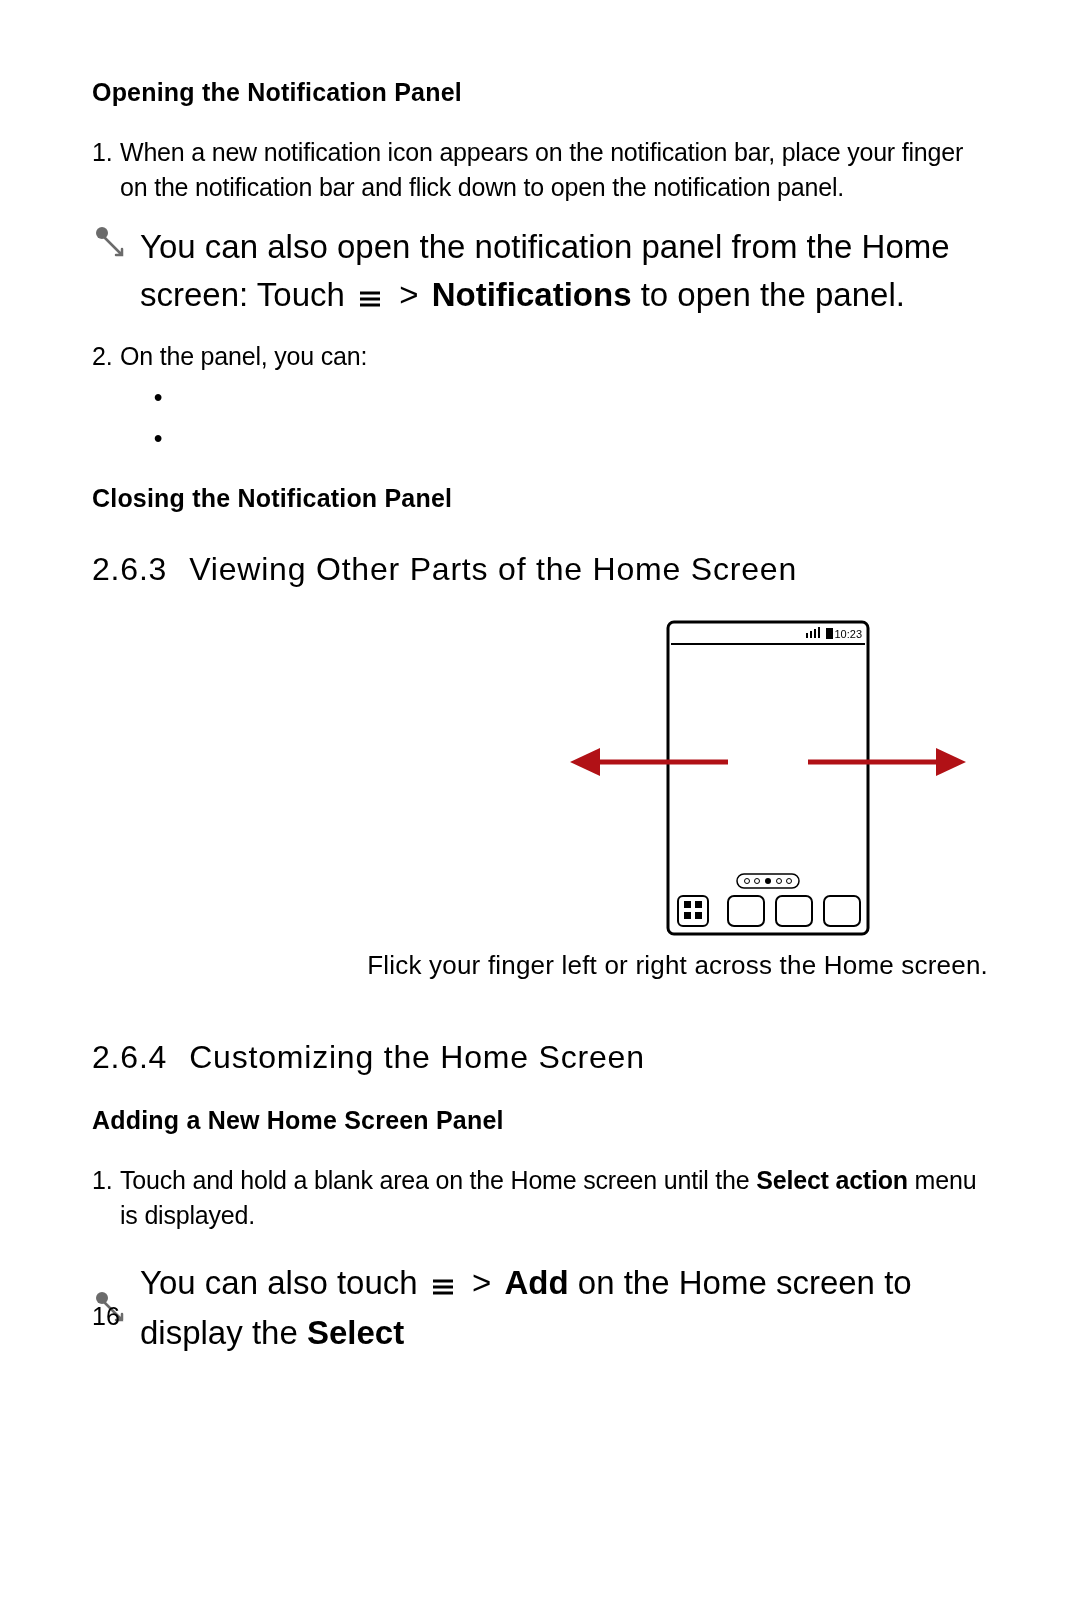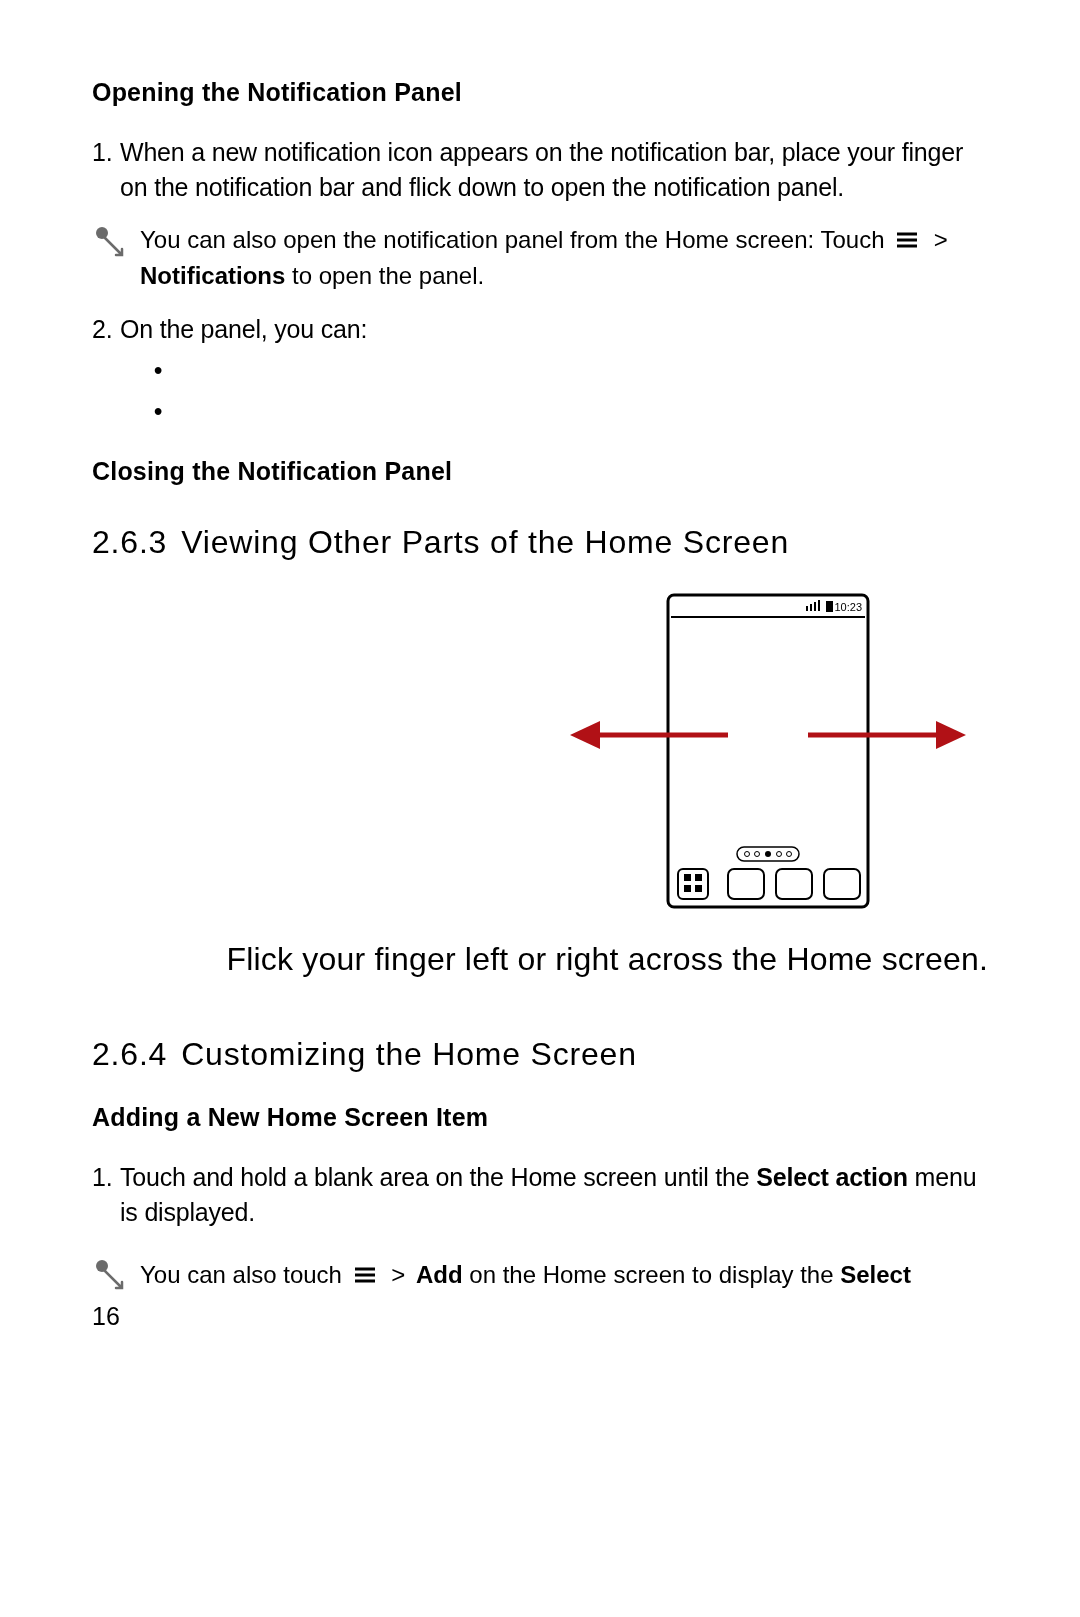--- a/index.html
+++ b/index.html
@@ -55,48 +55,48 @@
     align-items: flex-start;
     margin: 18px 0 18px 0;
   }
   .tip-icon {
     flex: 0 0 40px;
     margin-right: 8px;
     margin-top: 2px;
   }
   .tip-body {
     flex: 1;
-    font-size: 24px;
+    font-size: 33px;
     line-height: 1.45;
   }
   .bold { font-weight: bold; }
   .menu-icon {
     display: inline-block;
     vertical-align: middle;
     margin: 0 4px;
   }
   .gt { margin: 0 4px; }
   .h3 {
     font-size: 32px;
     font-weight: normal;
     margin: 38px 0 30px 0;
     letter-spacing: 0.8px;
   }
-  .h3 .secnum { margin-right: 14px; }
+  .h3 .secnum { margin-right: 22px; }
   .figure-wrap {
     width: 100%;
     display: flex;
     flex-direction: column;
     align-items: flex-end;
     margin: 30px 0 12px 0;
   }
   .caption {
-    font-size: 32px;
+    font-size: 26px;
     text-align: center;
-    margin-top: 30px;
+    margin-top: 12px;
     letter-spacing: 0.2px;
   }
   .page-number {
     position: absolute;
     left: 92px;
     bottom: 52px;
     font-size: 25px;
   }
   .spacer-sm { height: 10px; }
 </style>
@@ -195,21 +195,21 @@
       <line x1="260" y1="144" x2="400" y2="144" stroke="#b11116" stroke-width="5"></line>
       <polygon points="418,144 388,130 388,158" fill="#b11116"></polygon>
     </svg>
     <div class="caption">Flick your finger left or right across the Home screen.</div>
   </div>
 
   <div class="h3" style="margin-top:58px;">
     <span class="secnum">2.6.4</span><span>Customizing the Home Screen</span>
   </div>
 
-  <div class="h4-bold">Adding a New Home Screen Item</div>
+  <div class="h4-bold">Adding a New Home Screen Panel</div>
 
   <div class="ol-item">
     <div class="ol-num body-text">1.</div>
     <div class="ol-body body-text">
       <span>Touch and hold a blank area on the Home screen until the </span><span class="bold">Select action</span><span> menu is displayed.</span>
     </div>
   </div>
 
   <div class="tip-block" style="margin-top:26px;align-items:center;">
     <span class="tip-icon">

